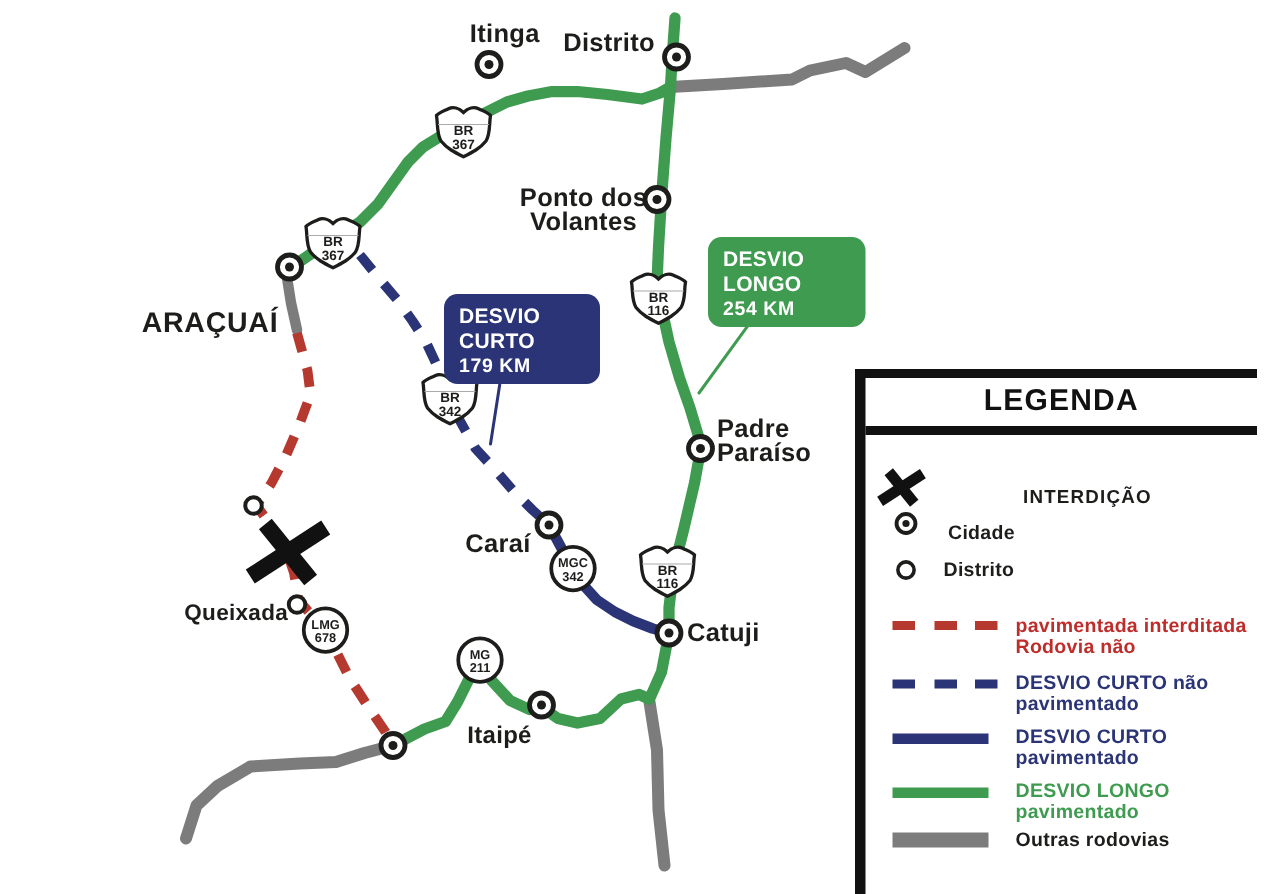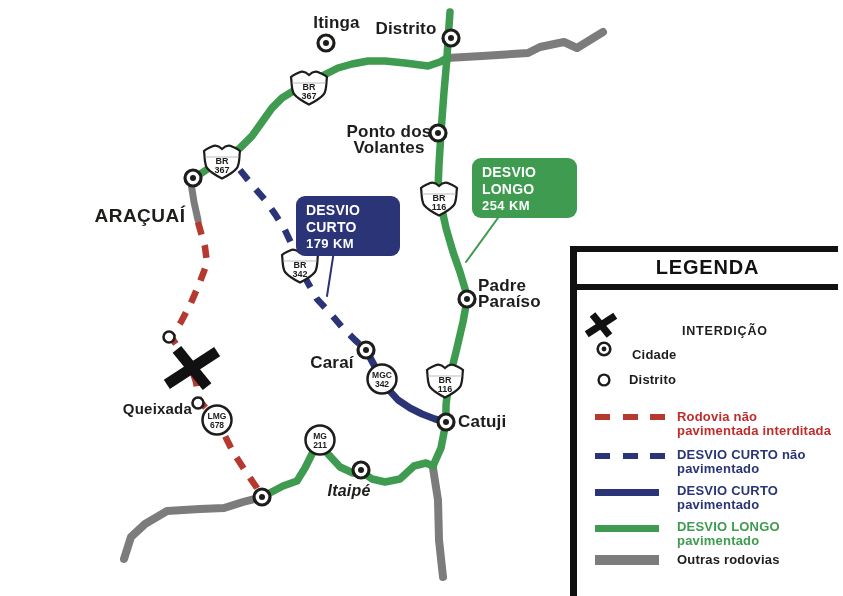--- a/index.html
+++ b/index.html
@@ -215,21 +215,21 @@
 
   <div class="maplabel center" style="left:140px; top:196px; font-size:19px; letter-spacing:0.5px;margin-top:20px;">ARAÇUAÍ</div>
 
   <div class="maplabel" style="left:478px; top:278px;">
     <div>Padre</div>
     <div>Paraíso</div>
   </div>
 
   <div class="maplabel center" style="left:332px; top:363px;">Caraí</div>
   <div class="maplabel" style="left:458px; top:414px;">Catuji</div>
-  <div class="maplabel center" style="left:349px; top:491px; font-size:16px;font-style:italic;">Itaipé</div>
+  <div class="maplabel center" style="left:333px; top:491px; font-size:16px;">Itaipé</div>
 
 
 
   <div class="maplabel rightal" style="left:94px; top:401px; width:98px; font-size:15px;">Queixada</div>
 
   <div class="callout navy" style="left:296px; top:196px; width:104px;">
     <div class="c-title">DESVIO CURTO</div>
     <div class="c-dist">179 KM</div>
   </div>
 
@@ -247,22 +247,22 @@
     <div class="lg-item-label" style="left:55px; top:96px;">Cidade</div>
 
     <div class="lg-item-label" style="left:52px; top:121px;">Distrito</div>
 
     <div class="lg-dashrow" style="top:162px;">
       <span style="background:#b5392e;"></span>
         <span style="background:#b5392e;"></span>
         <span style="background:#b5392e;"></span>
     </div>
     <div class="lg-item-label red-t" style="top:158px;">
+      <div>pavimentada interditada</div>
       <div>Rodovia não</div>
-      <div>pavimentada interditada</div>
     </div>
 
     <div class="lg-dashrow" style="top:201px;">
       <span style="background:#2a3476;"></span>
         <span style="background:#2a3476;"></span>
         <span style="background:#2a3476;"></span>
     </div>
     <div class="lg-item-label navy-t" style="top:196px;">
       <div>DESVIO CURTO não</div>
       <div>pavimentado</div>

